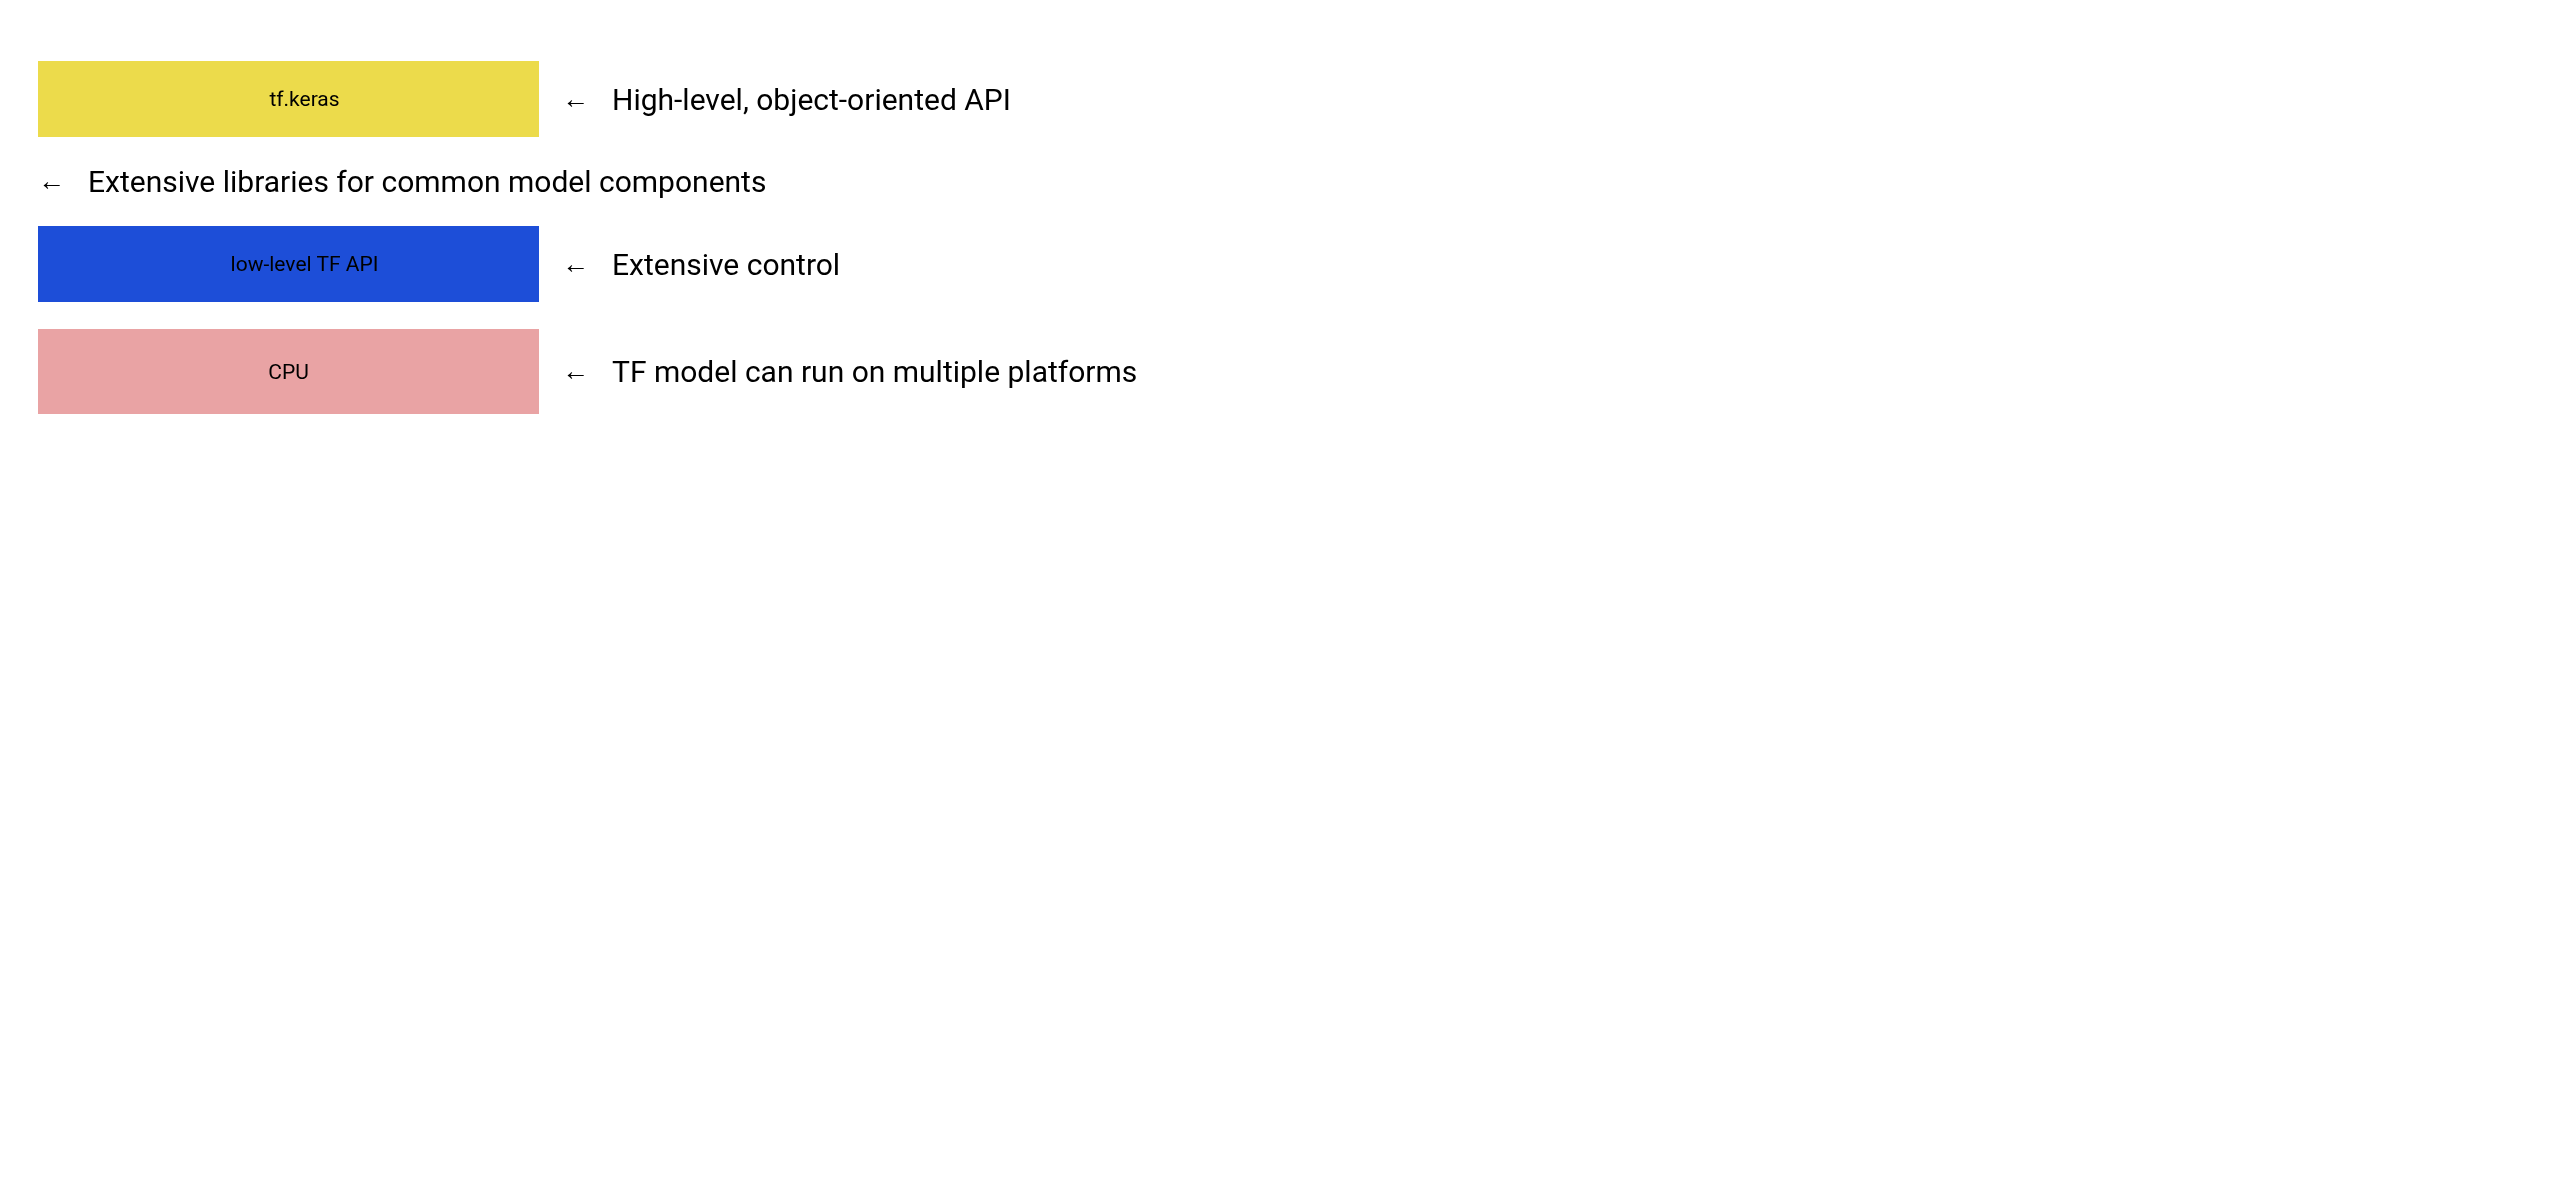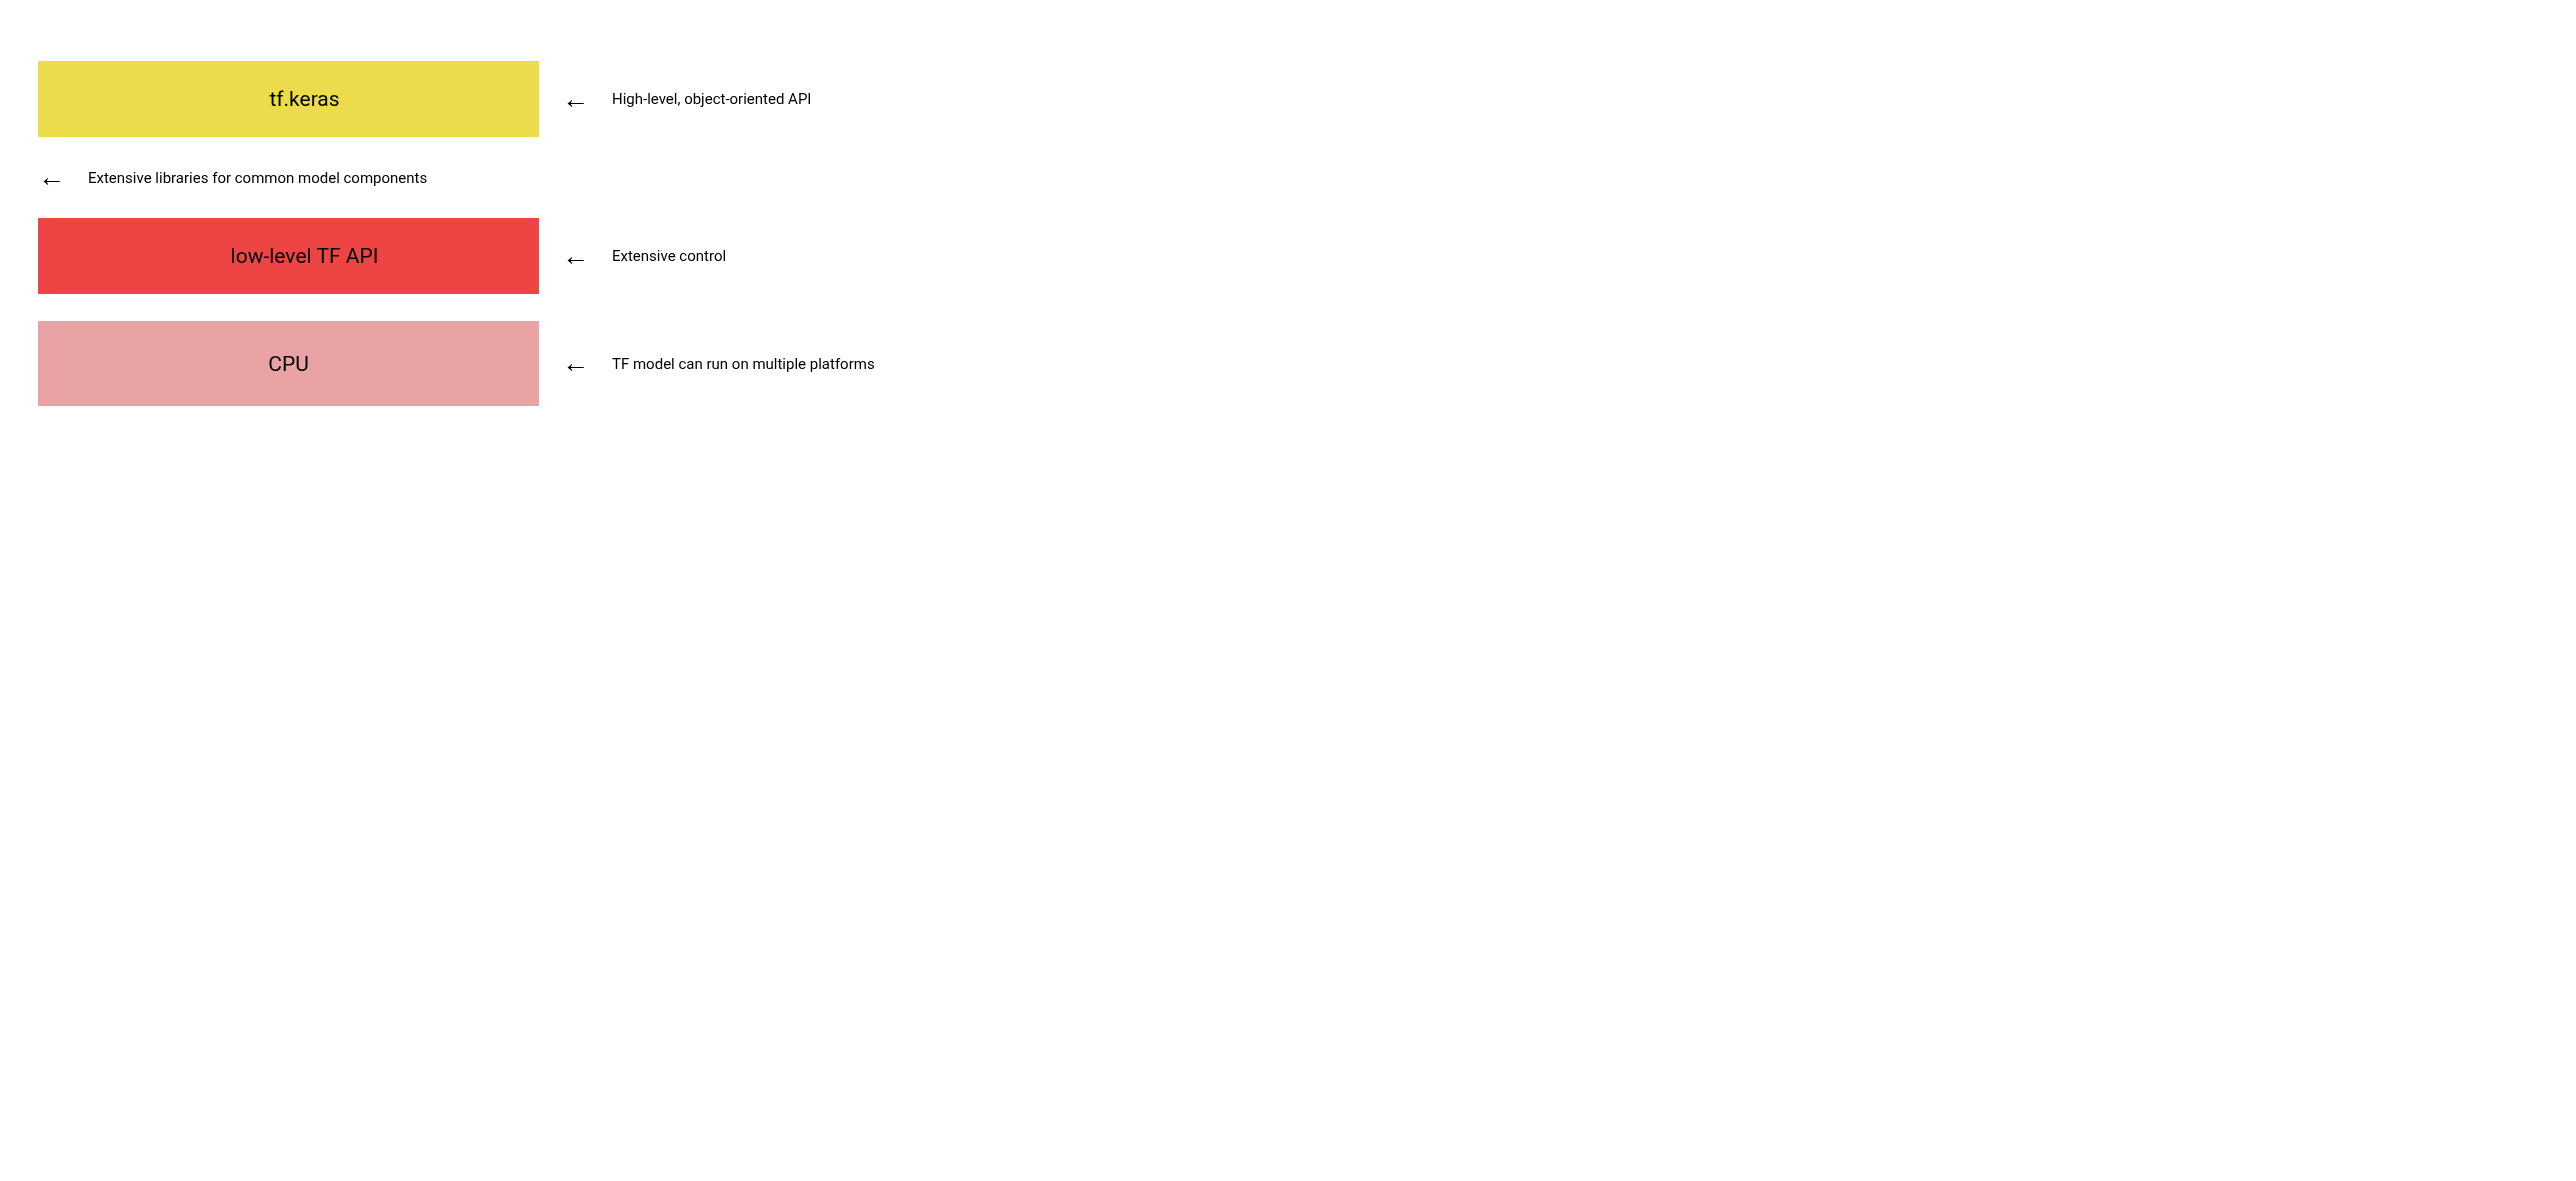--- a/index.html
+++ b/index.html
@@ -39,21 +39,21 @@
       color: #000000;
       padding-left: 32px;
     }
     .yellow {
       background-color: #ecdb4b;
     }
     .green {
       background-color: #8ddd6e;
     }
     .purple {
-      background-color: #ef4444;
+      background-color: #1d4ed8;
     }
     .pink {
       background-color: #e9a3a4;
     }
     .hardware-row {
       display: flex;
       flex-direction: row;
       gap: 24px;
       width: 501px;
       flex-shrink: 0;
@@ -69,21 +69,21 @@
       color: #000000;
     }
     .arrow {
       font-size: 27px;
       font-weight: 400;
       color: #000000;
       flex-shrink: 0;
       line-height: 1;
     }
     .description {
-      font-size: 15px;
+      font-size: 30px;
       color: #000000;
     }
   </style>
 </head>
 <body>
 
 <div class="container">
 
   <div class="row">
     <div class="block-column">

